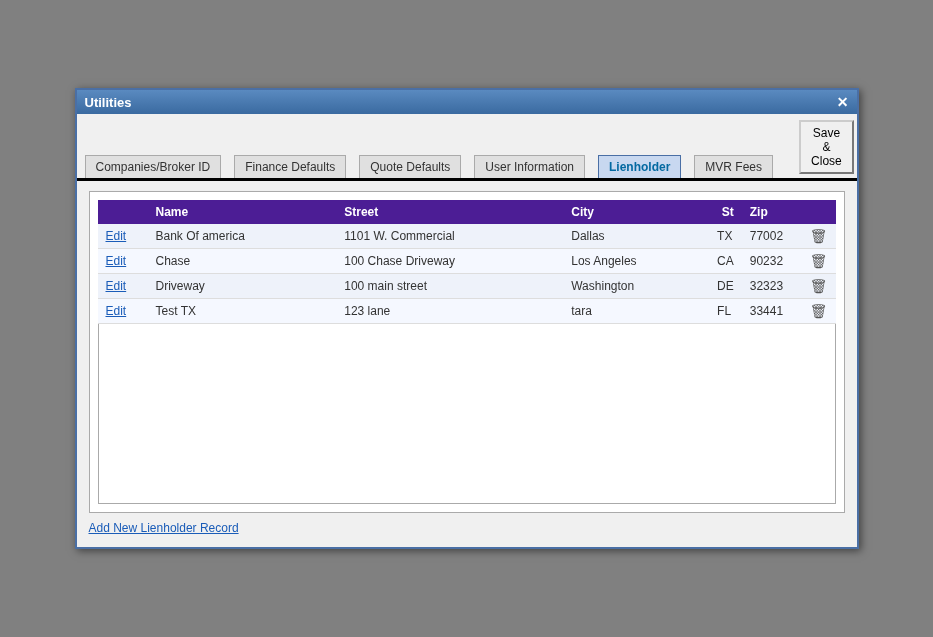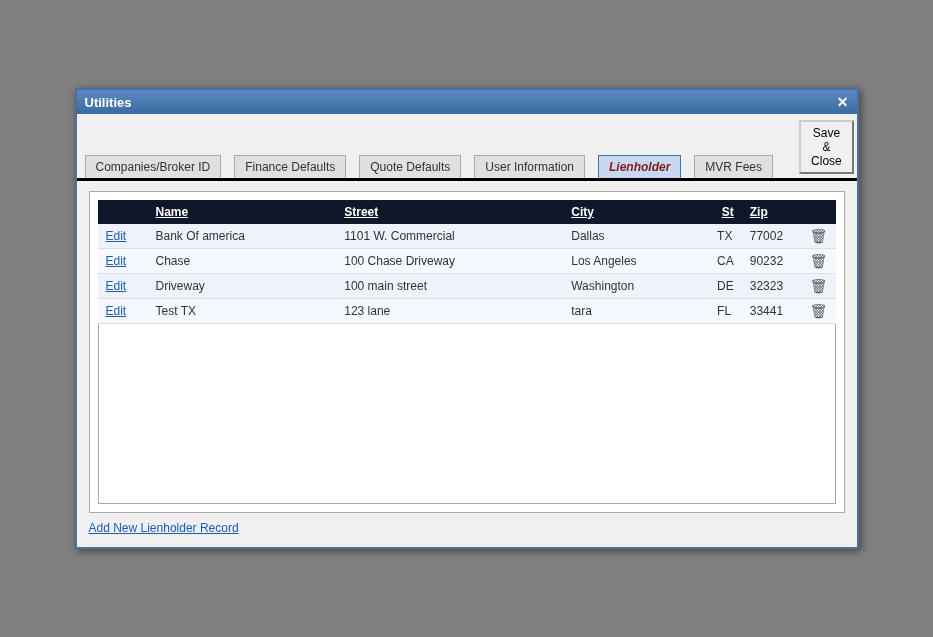--- a/index.html
+++ b/index.html
@@ -50,22 +50,21 @@
       background: #e0e0e0;
       cursor: pointer;
       font-size: 12px;
       color: #333;
       white-space: nowrap;
     }
     .tab.active {
       background: #c8d8f0;
       font-weight: bold;
       border-color: #4a6fa5;
-      color: #7f1d1d;
-      font-style: italic;
+      color: #0369a1;
     }
     .tab-spacer {
       flex: 1;
     }
     .save-close-btn {
       padding: 4px 10px;
       border: 2px outset #ccc;
       background: #f0f0f0;
       cursor: pointer;
       font-size: 12px;
@@ -84,23 +83,22 @@
     .table-container {
       border: 1px solid #aaa;
       background: white;
       padding: 8px;
     }
     table {
       width: 100%;
       border-collapse: collapse;
     }
     thead tr {
-      background: #0f172a;
+      background: #4c1d95;
       color: white;
-      text-decoration: underline;
     }
     thead th {
       padding: 5px 8px;
       text-align: left;
       font-size: 12px;
       font-weight: bold;
     }
     tbody tr {
       background: #f5f8ff;
     }

